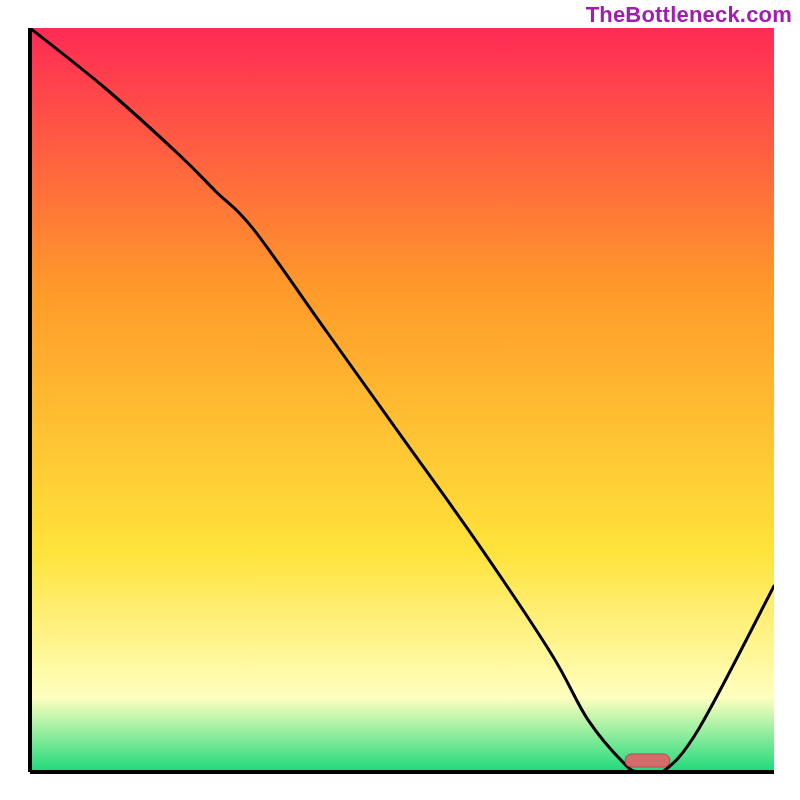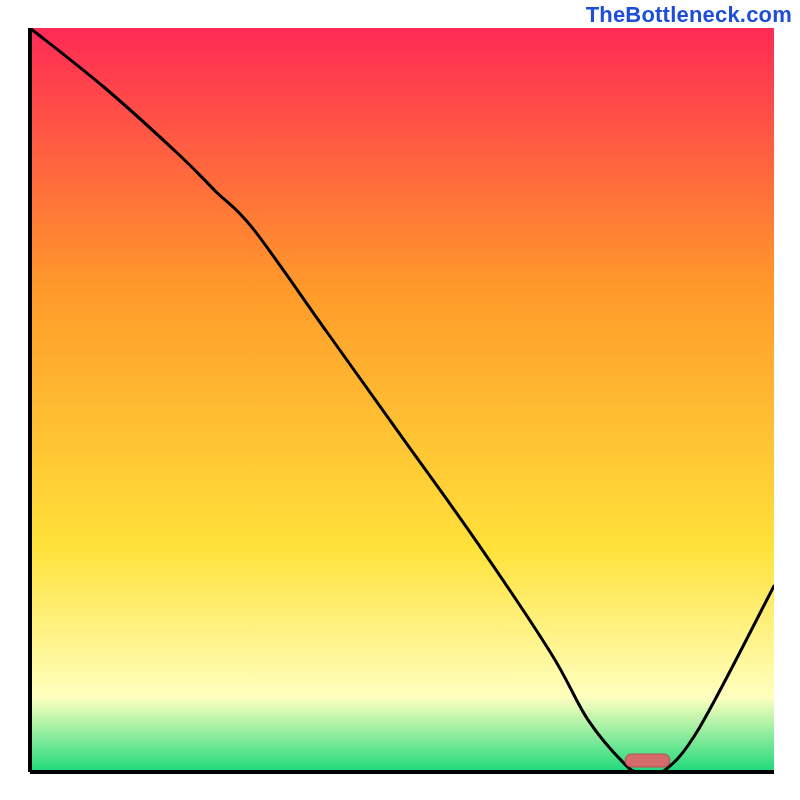--- a/index.html
+++ b/index.html
@@ -23,21 +23,21 @@
     width: 800px;
     height: 800px;
     display: block;
   }
   .watermark {
     position: absolute;
     top: 2px;
     right: 8px;
     font-size: 22px;
     font-weight: 600;
-    color: #1d4ed8;
+    color: #a21caf;
     letter-spacing: 0.2px;
     user-select: none;
   }
 </style>
 </head>
 <body>
 
 <div class="stage">
 
   <svg class="plot" viewBox="0 0 800 800">

